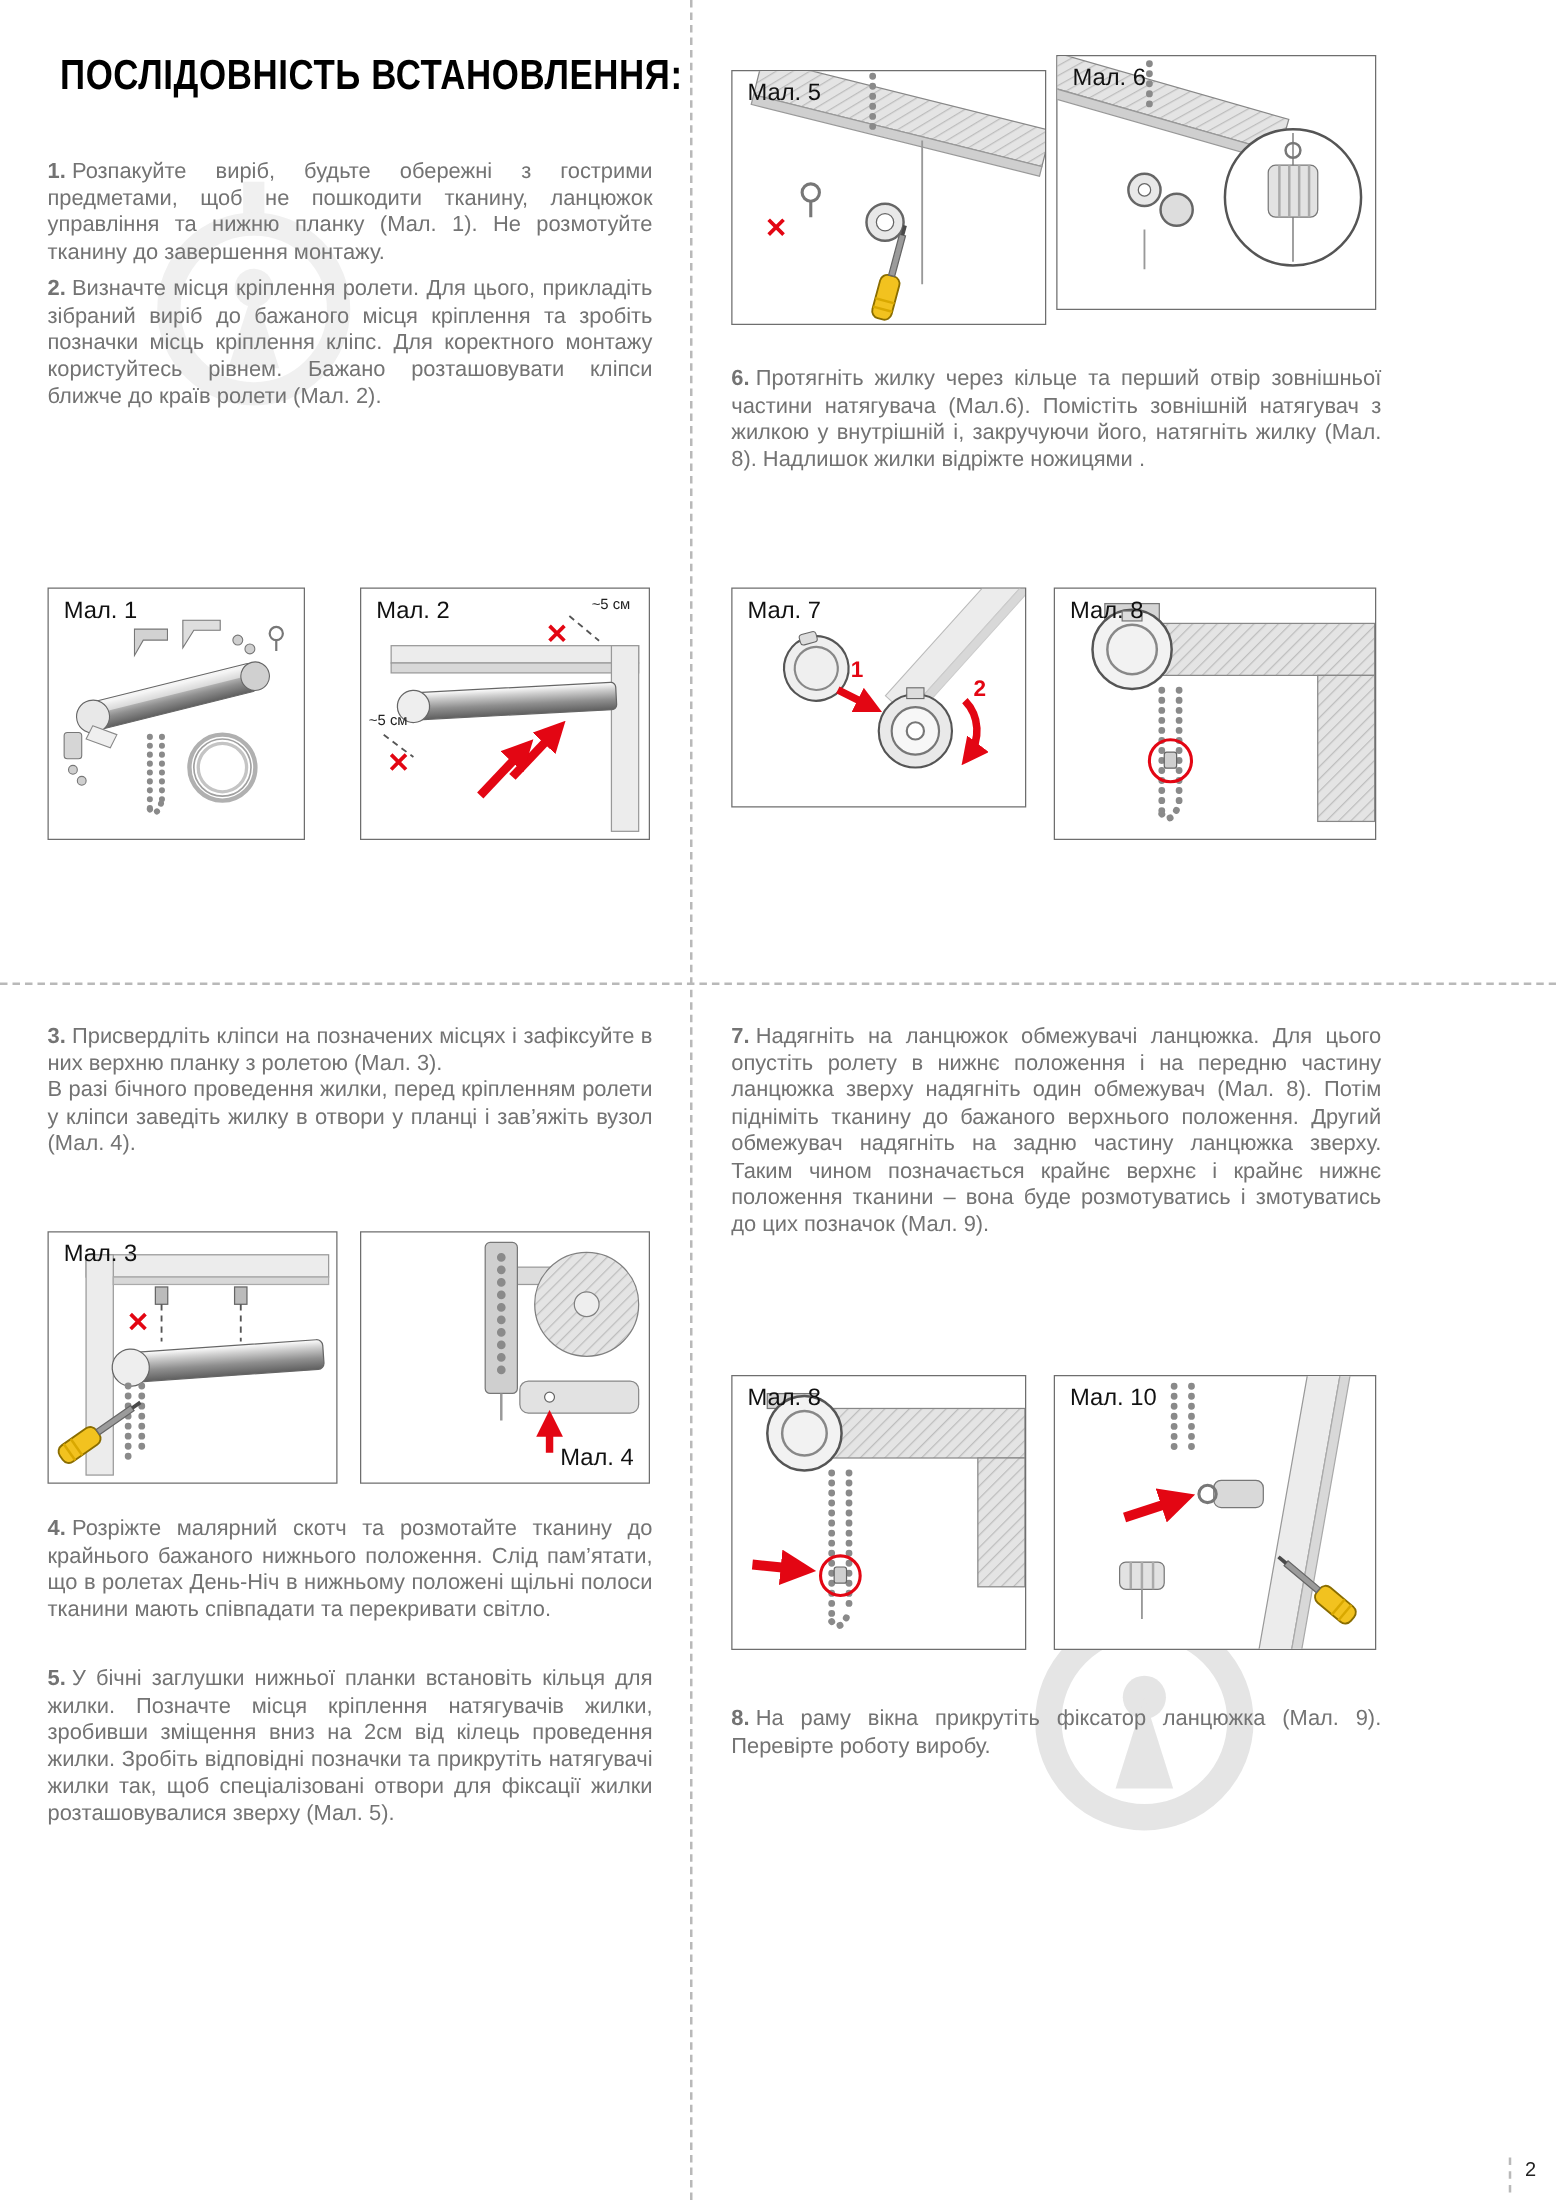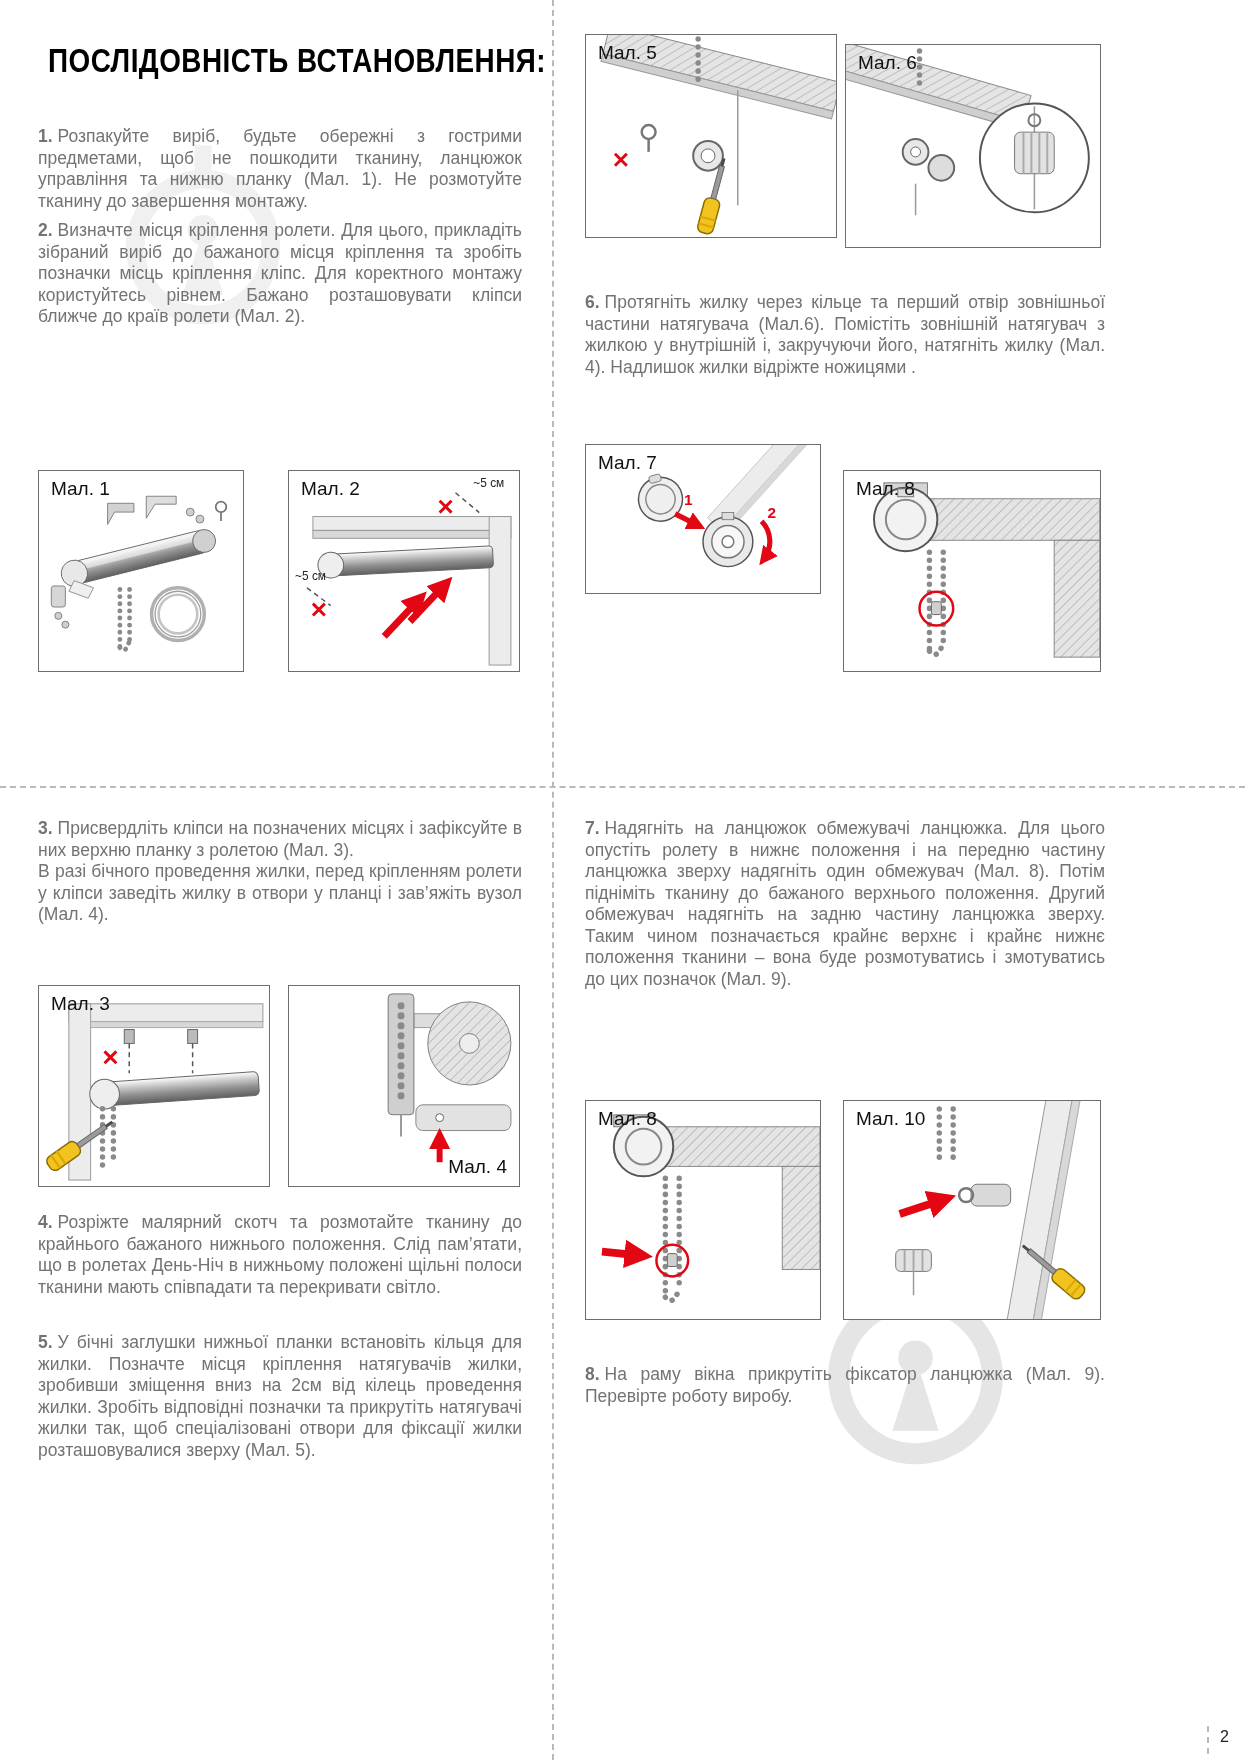--- a/index.html
+++ b/index.html
@@ -79,21 +79,21 @@
   <h1 class="page-title">ПОСЛІДОВНІСТЬ ВСТАНОВЛЕННЯ:</h1>
 
   <p class="step" style="left:38px;top:126px;width:484px">
     <span class="num">1.</span><span>Розпакуйте виріб, будьте обережні з гострими предметами, щоб не пошкодити тканину, ланцюжок управління та нижню планку (Мал. 1). Не розмотуйте тканину до завершення монтажу.</span>
   </p>
   <p class="step" style="left:38px;top:220px;width:484px">
     <span class="num">2.</span><span>Визначте місця кріплення ролети. Для цього, прикладіть зібраний виріб до бажаного місця кріплення та зробіть позначки місць кріплення кліпс. Для коректного монтажу користуйтесь рівнем. Бажано розташовувати кліпси ближче до країв ролети (Мал. 2).</span>
   </p>
 
   <p class="step" style="left:585px;top:292px;width:520px">
-    <span class="num">6.</span><span>Протягніть жилку через кільце та перший отвір зовнішньої частини натягувача (Мал.6). Помістіть зовнішній натягувач з жилкою у внутрішній і, закручуючи його, натягніть жилку (Мал. 4). Надлишок жилки відріжте ножицями .</span>
+    <span class="num">6.</span><span>Протягніть жилку через кільце та перший отвір зовнішньої частини натягувача (Мал.6). Помістіть зовнішній натягувач з жилкою у внутрішній і, закручуючи його, натягніть жилку (Мал. 8). Надлишок жилки відріжте ножицями .</span>
   </p>
 
   <p class="step" style="left:38px;top:818px;width:484px">
     <span class="num">3.</span><span>Присвердліть кліпси на позначених місцях і зафіксуйте в них верхню планку з ролетою (Мал. 3).</span>
     <span class="part2">В разі бічного проведення жилки, перед кріпленням ролети у кліпси заведіть жилку в отвори у планці і зав’яжіть вузол (Мал. 4).</span>
   </p>
   <p class="step" style="left:38px;top:1212px;width:484px">
     <span class="num">4.</span><span>Розріжте малярний скотч та розмотайте тканину до крайнього бажаного нижнього положення. Слід пам’ятати, що в ролетах День-Ніч в нижньому положені щільні полоси тканини мають співпадати та перекривати світло.</span>
   </p>
   <p class="step" style="left:38px;top:1332px;width:484px">
@@ -161,21 +161,21 @@
       <line x1="96" y1="167" x2="132" y2="129" stroke="#e30613" stroke-width="7" marker-end="url(#ra)"></line>
       <text x="186" y="16" class="dim">~5 см</text>
       <line x1="168" y1="22" x2="192" y2="42" class="dash"></line>
       <use href="#redxg" transform="translate(158,36)"></use>
       <text x="6" y="110" class="dim">~5 см</text>
       <line x1="18" y1="118" x2="42" y2="136" class="dash"></line>
       <use href="#redxg" transform="translate(30,140)"></use>
     </svg>
   </figure>
 
-  <figure class="figbox" style="left:585px;top:34px;width:252px;height:204px">
+  <figure class="figbox" style="left:585px;top:56px;width:252px;height:204px">
     <figcaption class="flabel">Мал. 5</figcaption>
     <svg viewBox="0 0 250 204">
       <g transform="rotate(14 125 40)">
         <rect x="14" y="16" width="240" height="30" fill="url(#fab)" stroke="#888"></rect>
         <rect x="14" y="46" width="240" height="8" fill="#cfcfcf" stroke="#999"></rect>
       </g>
       <line x1="112" y1="4" x2="112" y2="46" class="bead"></line>
       <g>
         <circle cx="62" cy="98" r="7" fill="none" stroke="#777" stroke-width="2.5"></circle>
         <line x1="62" y1="105" x2="62" y2="118" stroke="#777" stroke-width="2.5"></line>
@@ -210,21 +210,21 @@
         <circle cx="190" cy="76" r="6" fill="none" stroke="#777" stroke-width="2"></circle>
         <rect x="170" y="88" width="40" height="42" rx="6" fill="#e2e2e2" stroke="#777"></rect>
         <line x1="179" y1="88" x2="179" y2="130" stroke="#aaa" stroke-width="2"></line>
         <line x1="187" y1="88" x2="187" y2="130" stroke="#aaa" stroke-width="2"></line>
         <line x1="195" y1="88" x2="195" y2="130" stroke="#aaa" stroke-width="2"></line>
         <line x1="203" y1="88" x2="203" y2="130" stroke="#aaa" stroke-width="2"></line>
       </g>
     </svg>
   </figure>
 
-  <figure class="figbox" style="left:585px;top:444px;width:236px;height:150px">
+  <figure class="figbox" style="left:585px;top:470px;width:236px;height:176px">
     <figcaption class="flabel">Мал. 7</figcaption>
     <svg viewBox="0 0 236 202">
       <g transform="rotate(-48 200 60)">
         <rect x="120" y="30" width="220" height="26" fill="#ececec" stroke="#bbb"></rect>
         <rect x="120" y="56" width="220" height="8" fill="#d8d8d8" stroke="#ccc"></rect>
       </g>
       <g transform="rotate(-15 60 74)">
         <circle cx="60" cy="74" r="30" fill="#efefef" stroke="#555" stroke-width="2"></circle>
         <circle cx="60" cy="74" r="20" fill="none" stroke="#888" stroke-width="2"></circle>
         <rect x="52" y="40" width="16" height="10" rx="3" fill="#ddd" stroke="#666"></rect>

